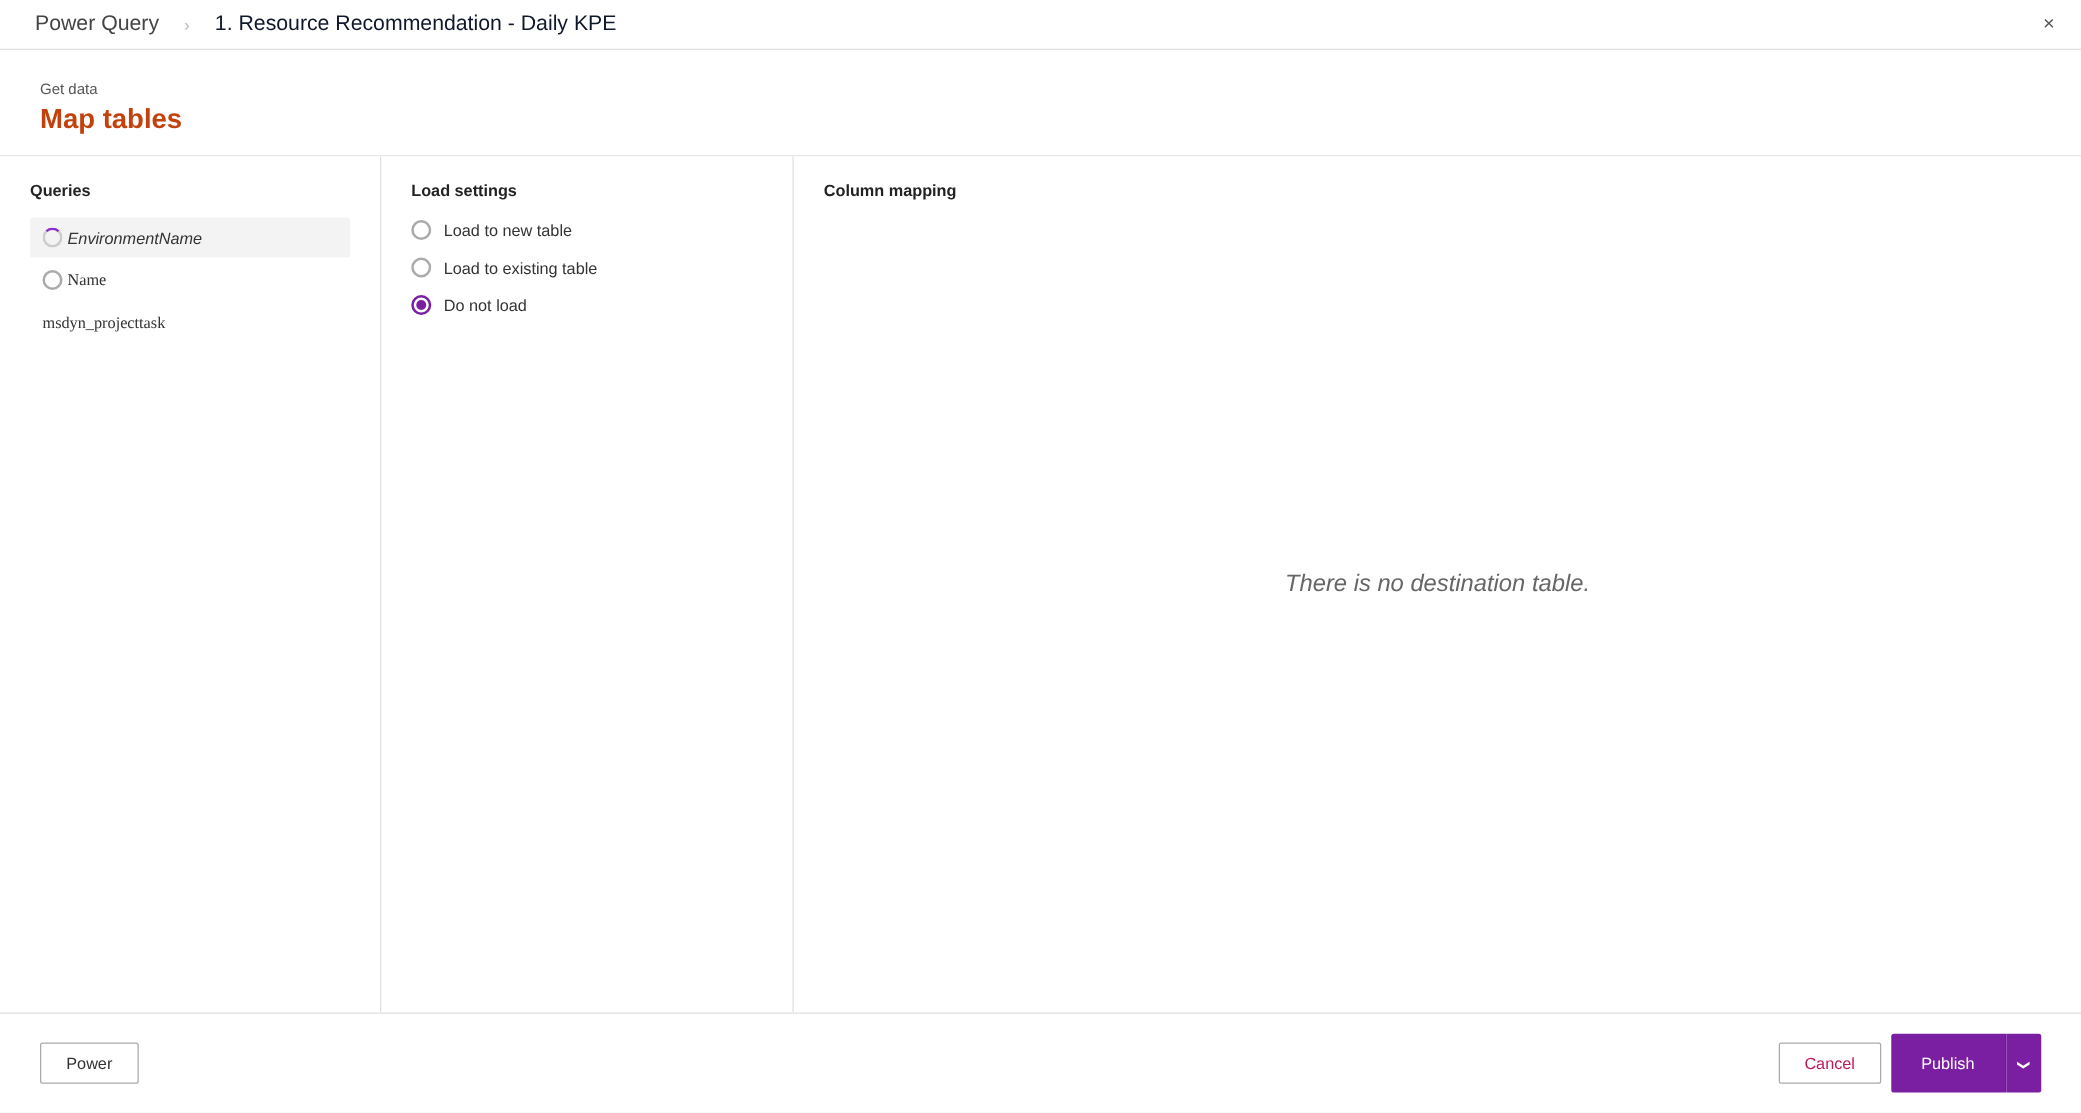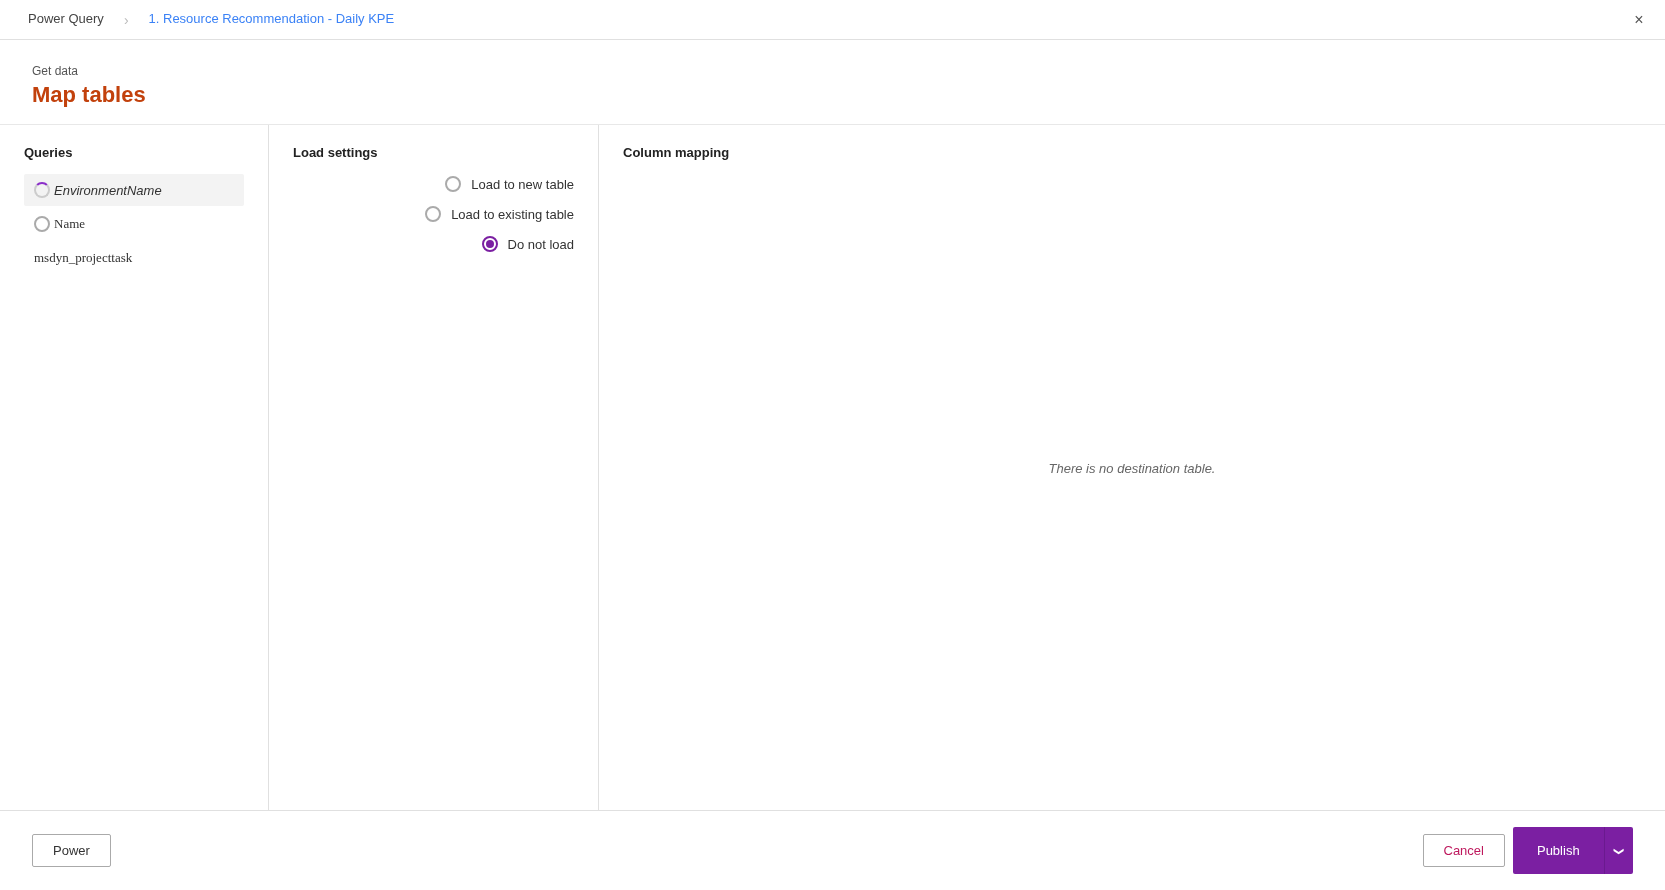--- a/index.html
+++ b/index.html
@@ -28,27 +28,27 @@
       display: flex;
       align-items: center;
       gap: 0;
       flex: 1;
     }
     .title-tab {
       padding: 0 16px;
       height: 40px;
       display: flex;
       align-items: center;
-      font-size: 13px;
+      font-size: 17px;
       color: #444;
       cursor: pointer;
       border-bottom: 2px solid transparent;
     }
     .title-tab.active {
-      color: #3b82f6;
+      color: #0f172a;
       font-weight: 500;
     }
     .title-tab-separator {
       color: #bbb;
       margin: 0 4px;
     }
     .title-close {
       margin-left: auto;
       width: 28px;
       height: 28px;
@@ -89,21 +89,21 @@
     .dialog-body {
       flex: 1;
       display: flex;
       flex-direction: row;
       overflow: hidden;
       border-top: 1px solid #e8e8e8;
     }
 
     
     .panel-queries {
-      width: 269px;
+      width: 305px;
       flex-shrink: 0;
       padding: 20px 24px;
       border-right: 1px solid #e0e0e0;
       overflow-y: auto;
     }
     .panel-label {
       font-size: 13px;
       font-weight: 600;
       color: #222;
       margin-bottom: 14px;
@@ -152,21 +152,20 @@
       padding: 20px 24px;
       border-right: 1px solid #e0e0e0;
       overflow-y: auto;
     }
 
     .radio-group {
       display: flex;
       flex-direction: column;
       gap: 14px;
       margin-top: 16px;
-      align-items: flex-end;
     }
     .radio-option {
       display: flex;
       align-items: center;
       gap: 10px;
       cursor: pointer;
     }
     .radio-circle {
       width: 16px;
       height: 16px;
@@ -197,21 +196,21 @@
       flex: 1;
       padding: 20px 24px;
       overflow-y: auto;
       position: relative;
     }
     .no-destination {
       position: absolute;
       top: 50%;
       left: 50%;
       transform: translate(-50%, -50%);
-      font-size: 13px;
+      font-size: 19px;
       color: #666;
       font-style: italic;
     }
 
     
     .dialog-footer {
       display: flex;
       align-items: center;
       justify-content: space-between;
       padding: 16px 32px;

